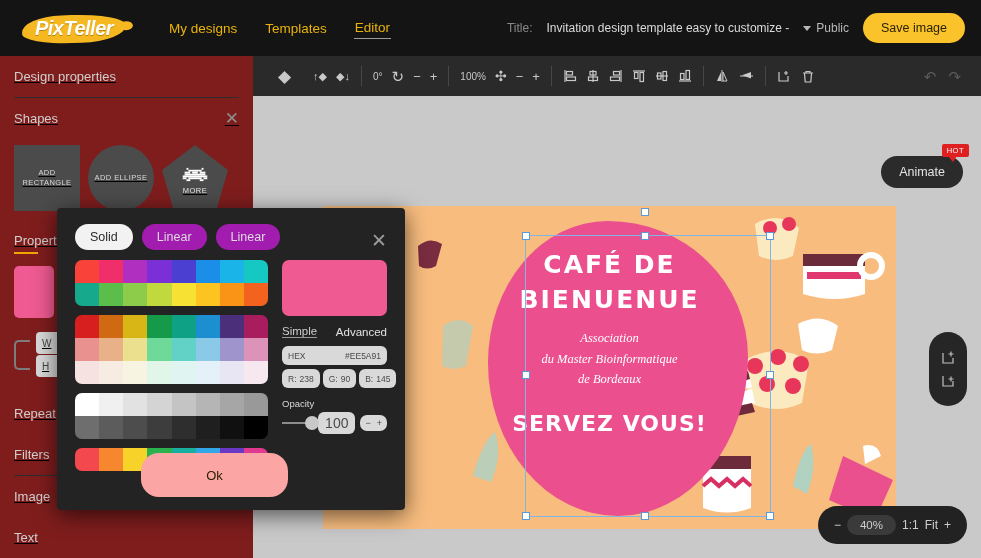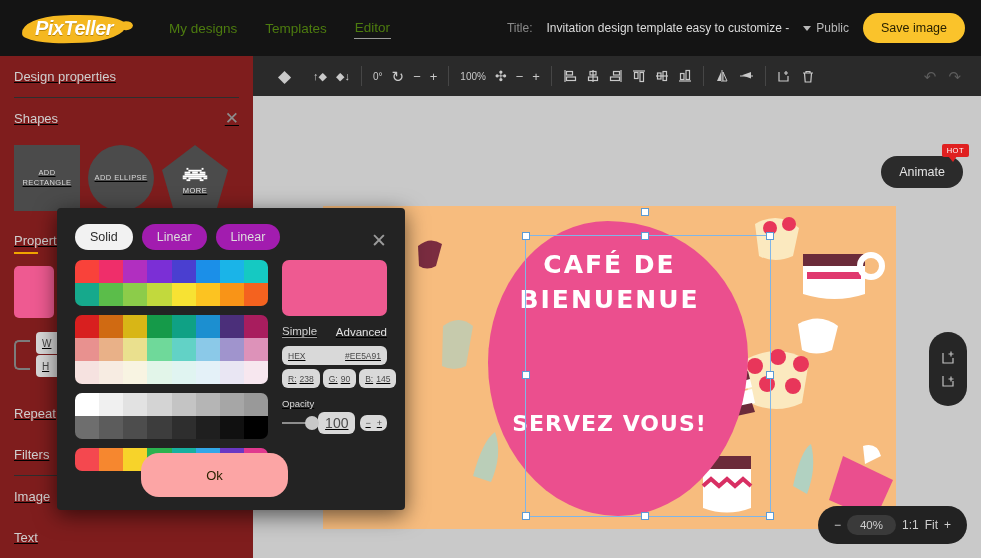--- a/index.html
+++ b/index.html
@@ -7,21 +7,21 @@
   body { font-family:"Liberation Sans", sans-serif; }
   .app { position:relative; width:981px; height:558px; background:#1c1c1c; overflow:hidden; }
 
   
   .topnav { position:absolute; left:0; top:0; width:981px; height:56px; background:#141414; display:flex; align-items:center; }
   .logo { position:relative; margin-left:22px; width:104px; height:34px; display:flex; align-items:center; justify-content:center; }
   .logo .brush { position:absolute; left:0; top:4px; width:104px; height:28px; background:#f5b820; border-radius:40% 55% 45% 50%/60% 45% 60% 40%; transform:rotate(-2deg); }
   .logo .brush:after { content:""; position:absolute; right:-7px; top:8px; width:14px; height:9px; background:#f5b820; border-radius:50%; }
   .logo .brand { position:relative; z-index:2; font-size:20px; font-weight:bold; font-style:italic; color:#fff; letter-spacing:-0.5px; text-shadow:0 1px 0 #b98408; white-space:nowrap; }
   .navlinks { display:flex; align-items:center; gap:26px; margin-left:42px; }
-  .navlink { color:#4d7c0f; font-size:13.5px; padding:3px 1px; cursor:pointer; white-space:nowrap; }
+  .navlink { color:#eab308; font-size:13.5px; padding:3px 1px; cursor:pointer; white-space:nowrap; }
   .navlink.active { border-bottom:1px solid #9a9a9a; }
 
   .titlewrap { margin-left:auto; display:flex; align-items:center; gap:14px; margin-right:16px; }
   .title-label { color:#8a8a8a; font-size:12px; }
   .title-value { color:#dcdcdc; font-size:12px; max-width:260px; overflow:hidden; text-overflow:ellipsis; white-space:nowrap; }
   .vis { color:#b9b9b9; font-size:12px; display:flex; align-items:center; gap:5px; cursor:pointer;}
   .caret { width:0;height:0;border-left:4px solid transparent;border-right:4px solid transparent;border-top:5px solid #b9b9b9; }
   .saveimg { background:#fac32b; color:#2a2200; font-size:12.5px; border:none; border-radius:16px; padding:8px 18px; cursor:pointer; white-space:nowrap; }
 
   
@@ -77,21 +77,21 @@
   .zb { color:#cfcfcf; font-size:12px; cursor:pointer; }
   .zb.pill { background:#3a3a3a; border-radius:12px; padding:4px 13px; font-size:11.5px; }
 
   
   .picker { position:absolute; left:57px; top:208px; width:348px; height:302px; background:#232323; border-radius:4px; box-shadow:0 5px 22px rgba(0,0,0,.6); }
   .p-tabs { display:flex; align-items:flex-end; gap:9px; padding:16px 18px 0; }
   .p-tab { border-radius:14px; padding:6px 15px; font-size:12.5px; background:#a21caf; color:#ddd; cursor:pointer; }
   .p-tab.on { background:#f2f2f2; color:#2b2b2b; }
   .p-close { margin-left:auto; color:#9a9a9a; font-size:19px; line-height:1; cursor:pointer; }
 
-  .p-body { display:flex; padding:10px 18px 0; gap:14px;text-decoration:underline; }
+  .p-body { display:flex; padding:10px 18px 0; gap:14px; }
   .p-left { width:193px; display:flex; flex-direction:column; gap:9px; }
   .pal { border-radius:7px; overflow:hidden; display:flex; flex-direction:column; cursor:pointer; }
   .pal-row { display:flex; height:23px; }
   .pal-row span { flex:1; }
   .p-right { width:105px; }
   .preview { width:105px; height:56px; background:#ee5a91; border-radius:7px; cursor:pointer; }
   .p-modes { display:flex; align-items:center; justify-content:space-between; margin-top:9px; }
   .p-mode { font-size:11.5px; color:#e2e2e2; cursor:pointer; }
   .p-mode.sel { color:#cfcfcf; border-bottom:1px solid #9a9a9a; }
   .fld { background:#d9d9d9; border-radius:6px; height:19px; display:flex; align-items:center; padding:0 6px; color:#4a4a4a; font-size:8.5px; }
@@ -337,20 +337,25 @@
             <path d="M355 213 l74 -16 3 9 -74 16z" fill="#6b2b3a"></path>
             <path d="M475 118 q22 -12 40 2 l-6 24 q-16 7 -30 0z" fill="#ffffff"></path>
           </g>
         </svg>
 
         <div class="blob"></div>
         <div class="d-title">
           <div>CAFÉ DE</div>
           <div>BIENUENUE</div>
         </div>
+        <div class="d-sub">
+          <div>Association</div>
+          <div>du Master Bioinformatique</div>
+          <div>de Bordeaux</div>
+        </div>
         <div class="d-cta">SERVEZ VOUS!</div>
 
         <div class="selbox">
           <i class="hnd" style="left:-4px;top:-4px"></i>
           <i class="hnd" style="left:115px;top:-4px"></i>
           <i class="hnd" style="right:-4px;top:-4px"></i>
           <i class="hnd" style="left:-4px;top:135px"></i>
           <i class="hnd" style="right:-4px;top:135px"></i>
           <i class="hnd" style="left:-4px;bottom:-4px"></i>
           <i class="hnd" style="left:115px;bottom:-4px"></i>

